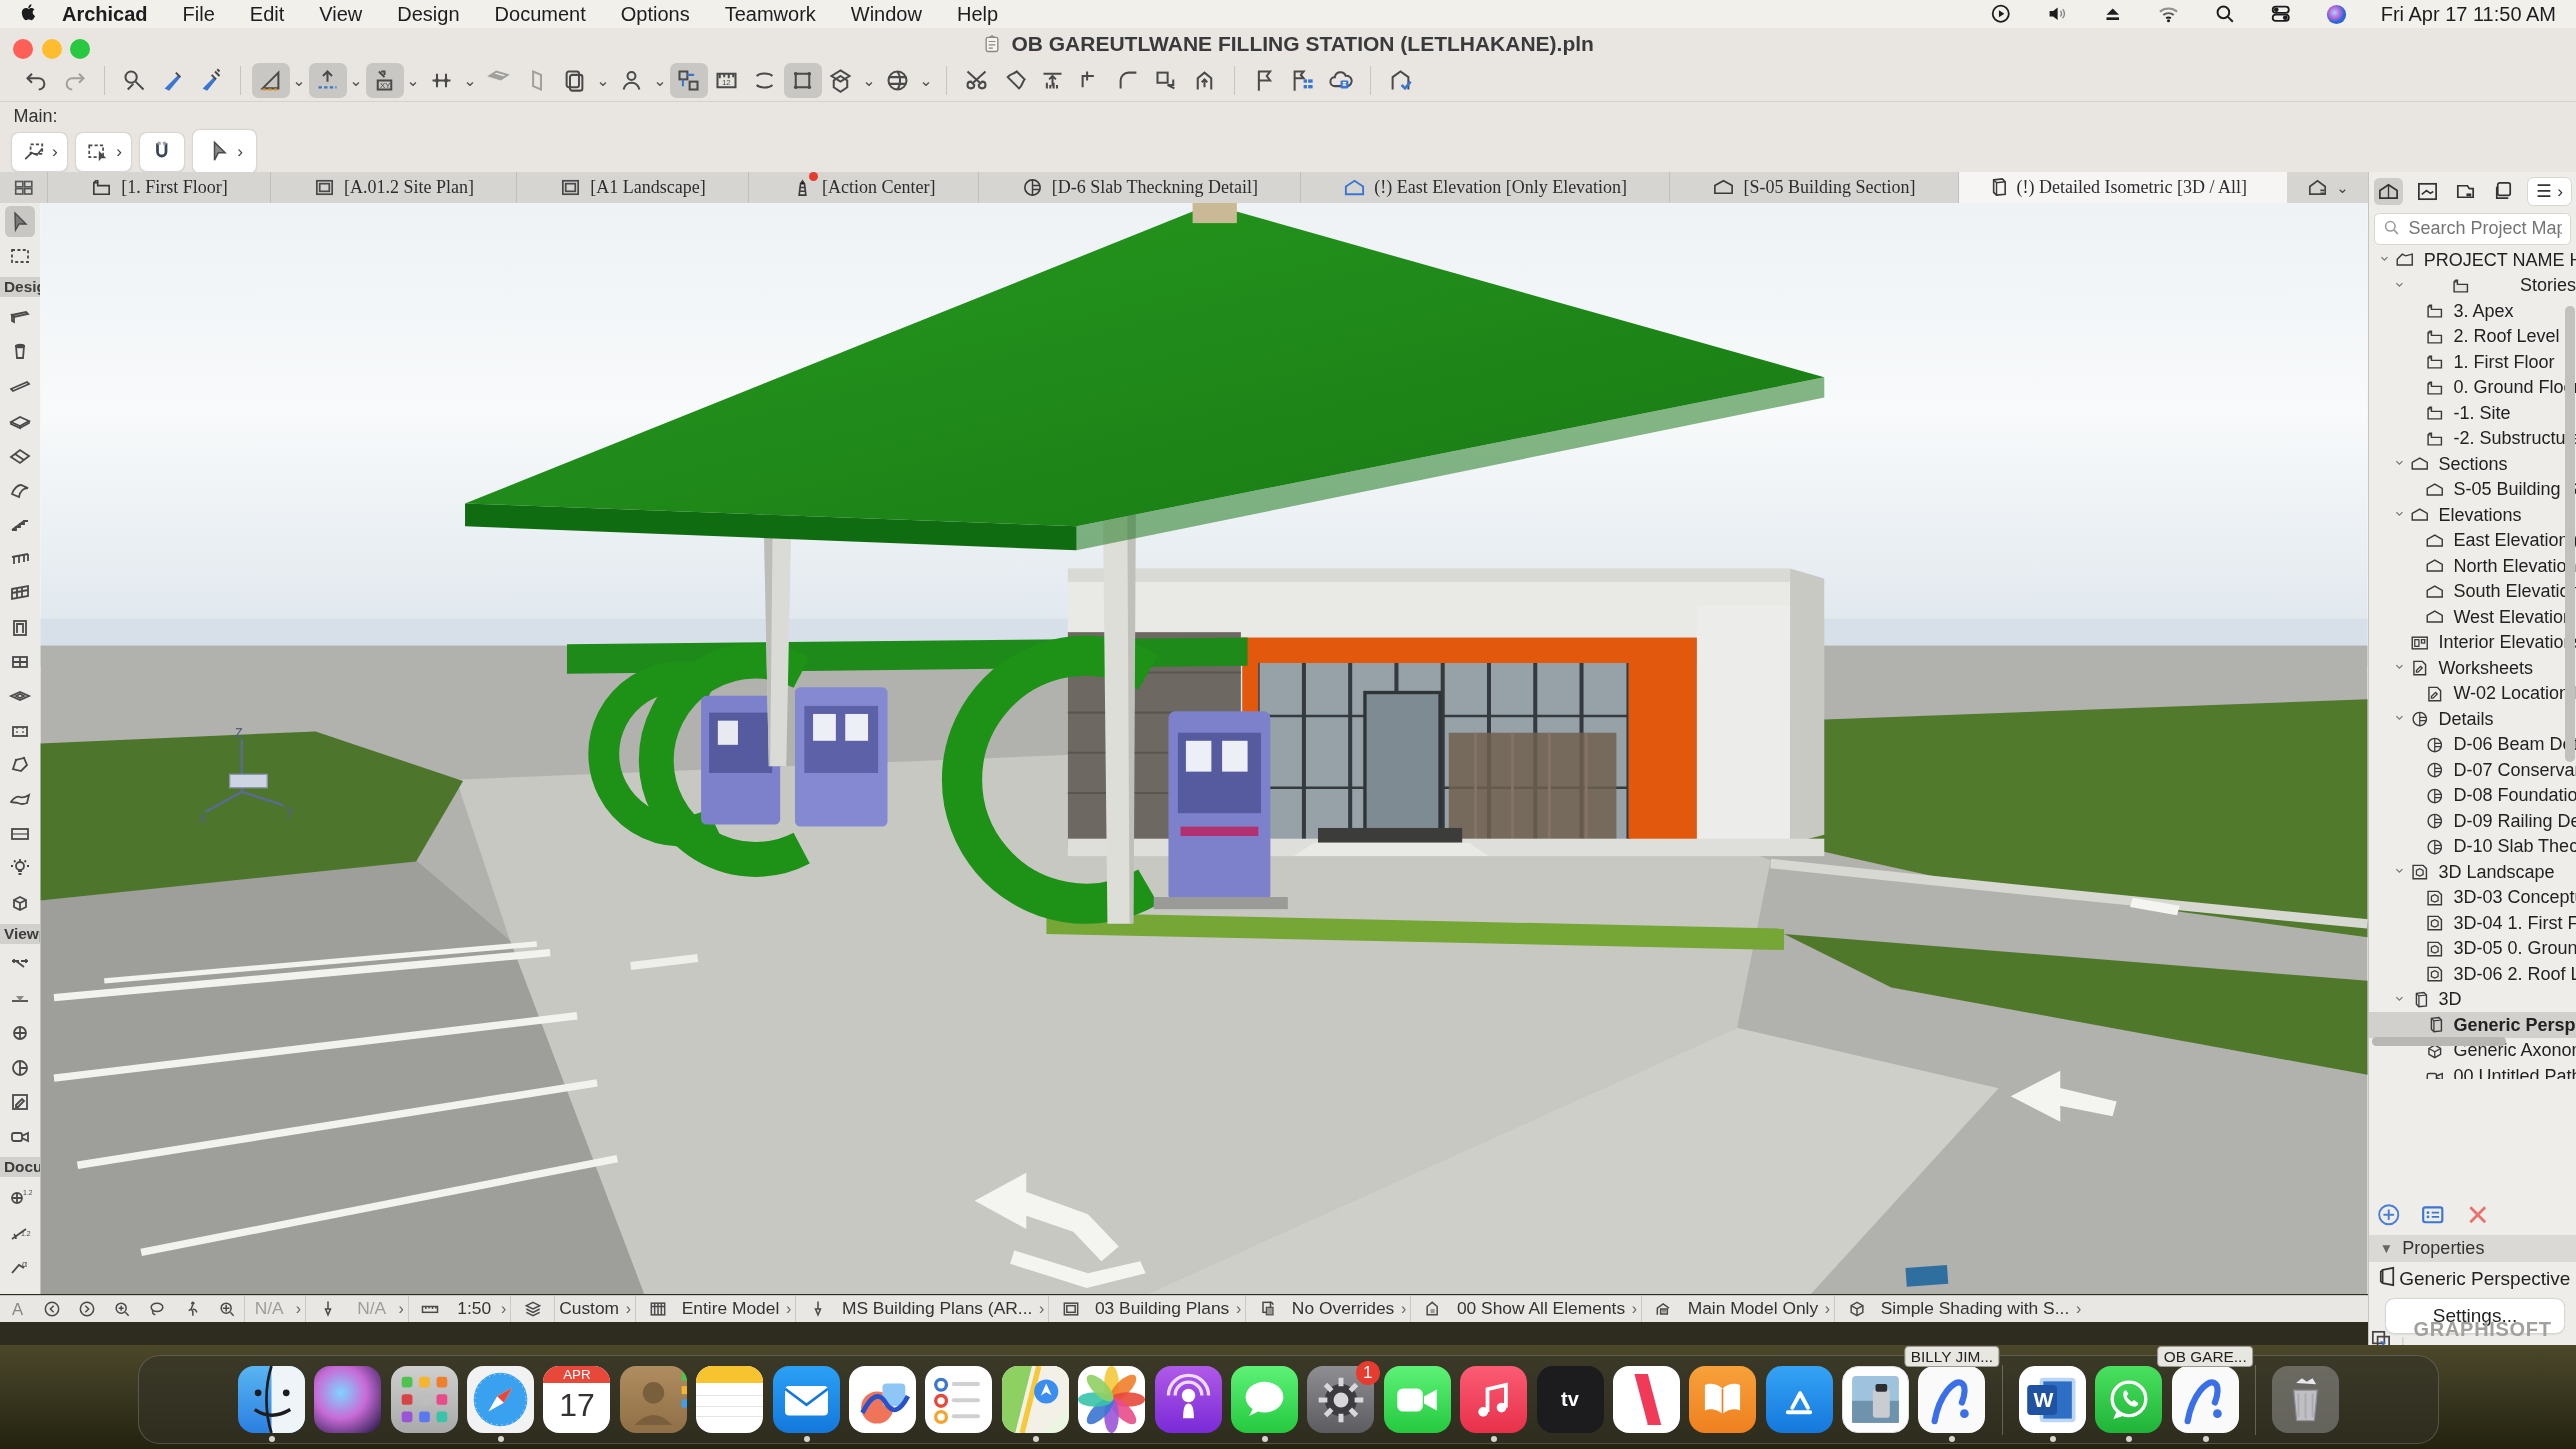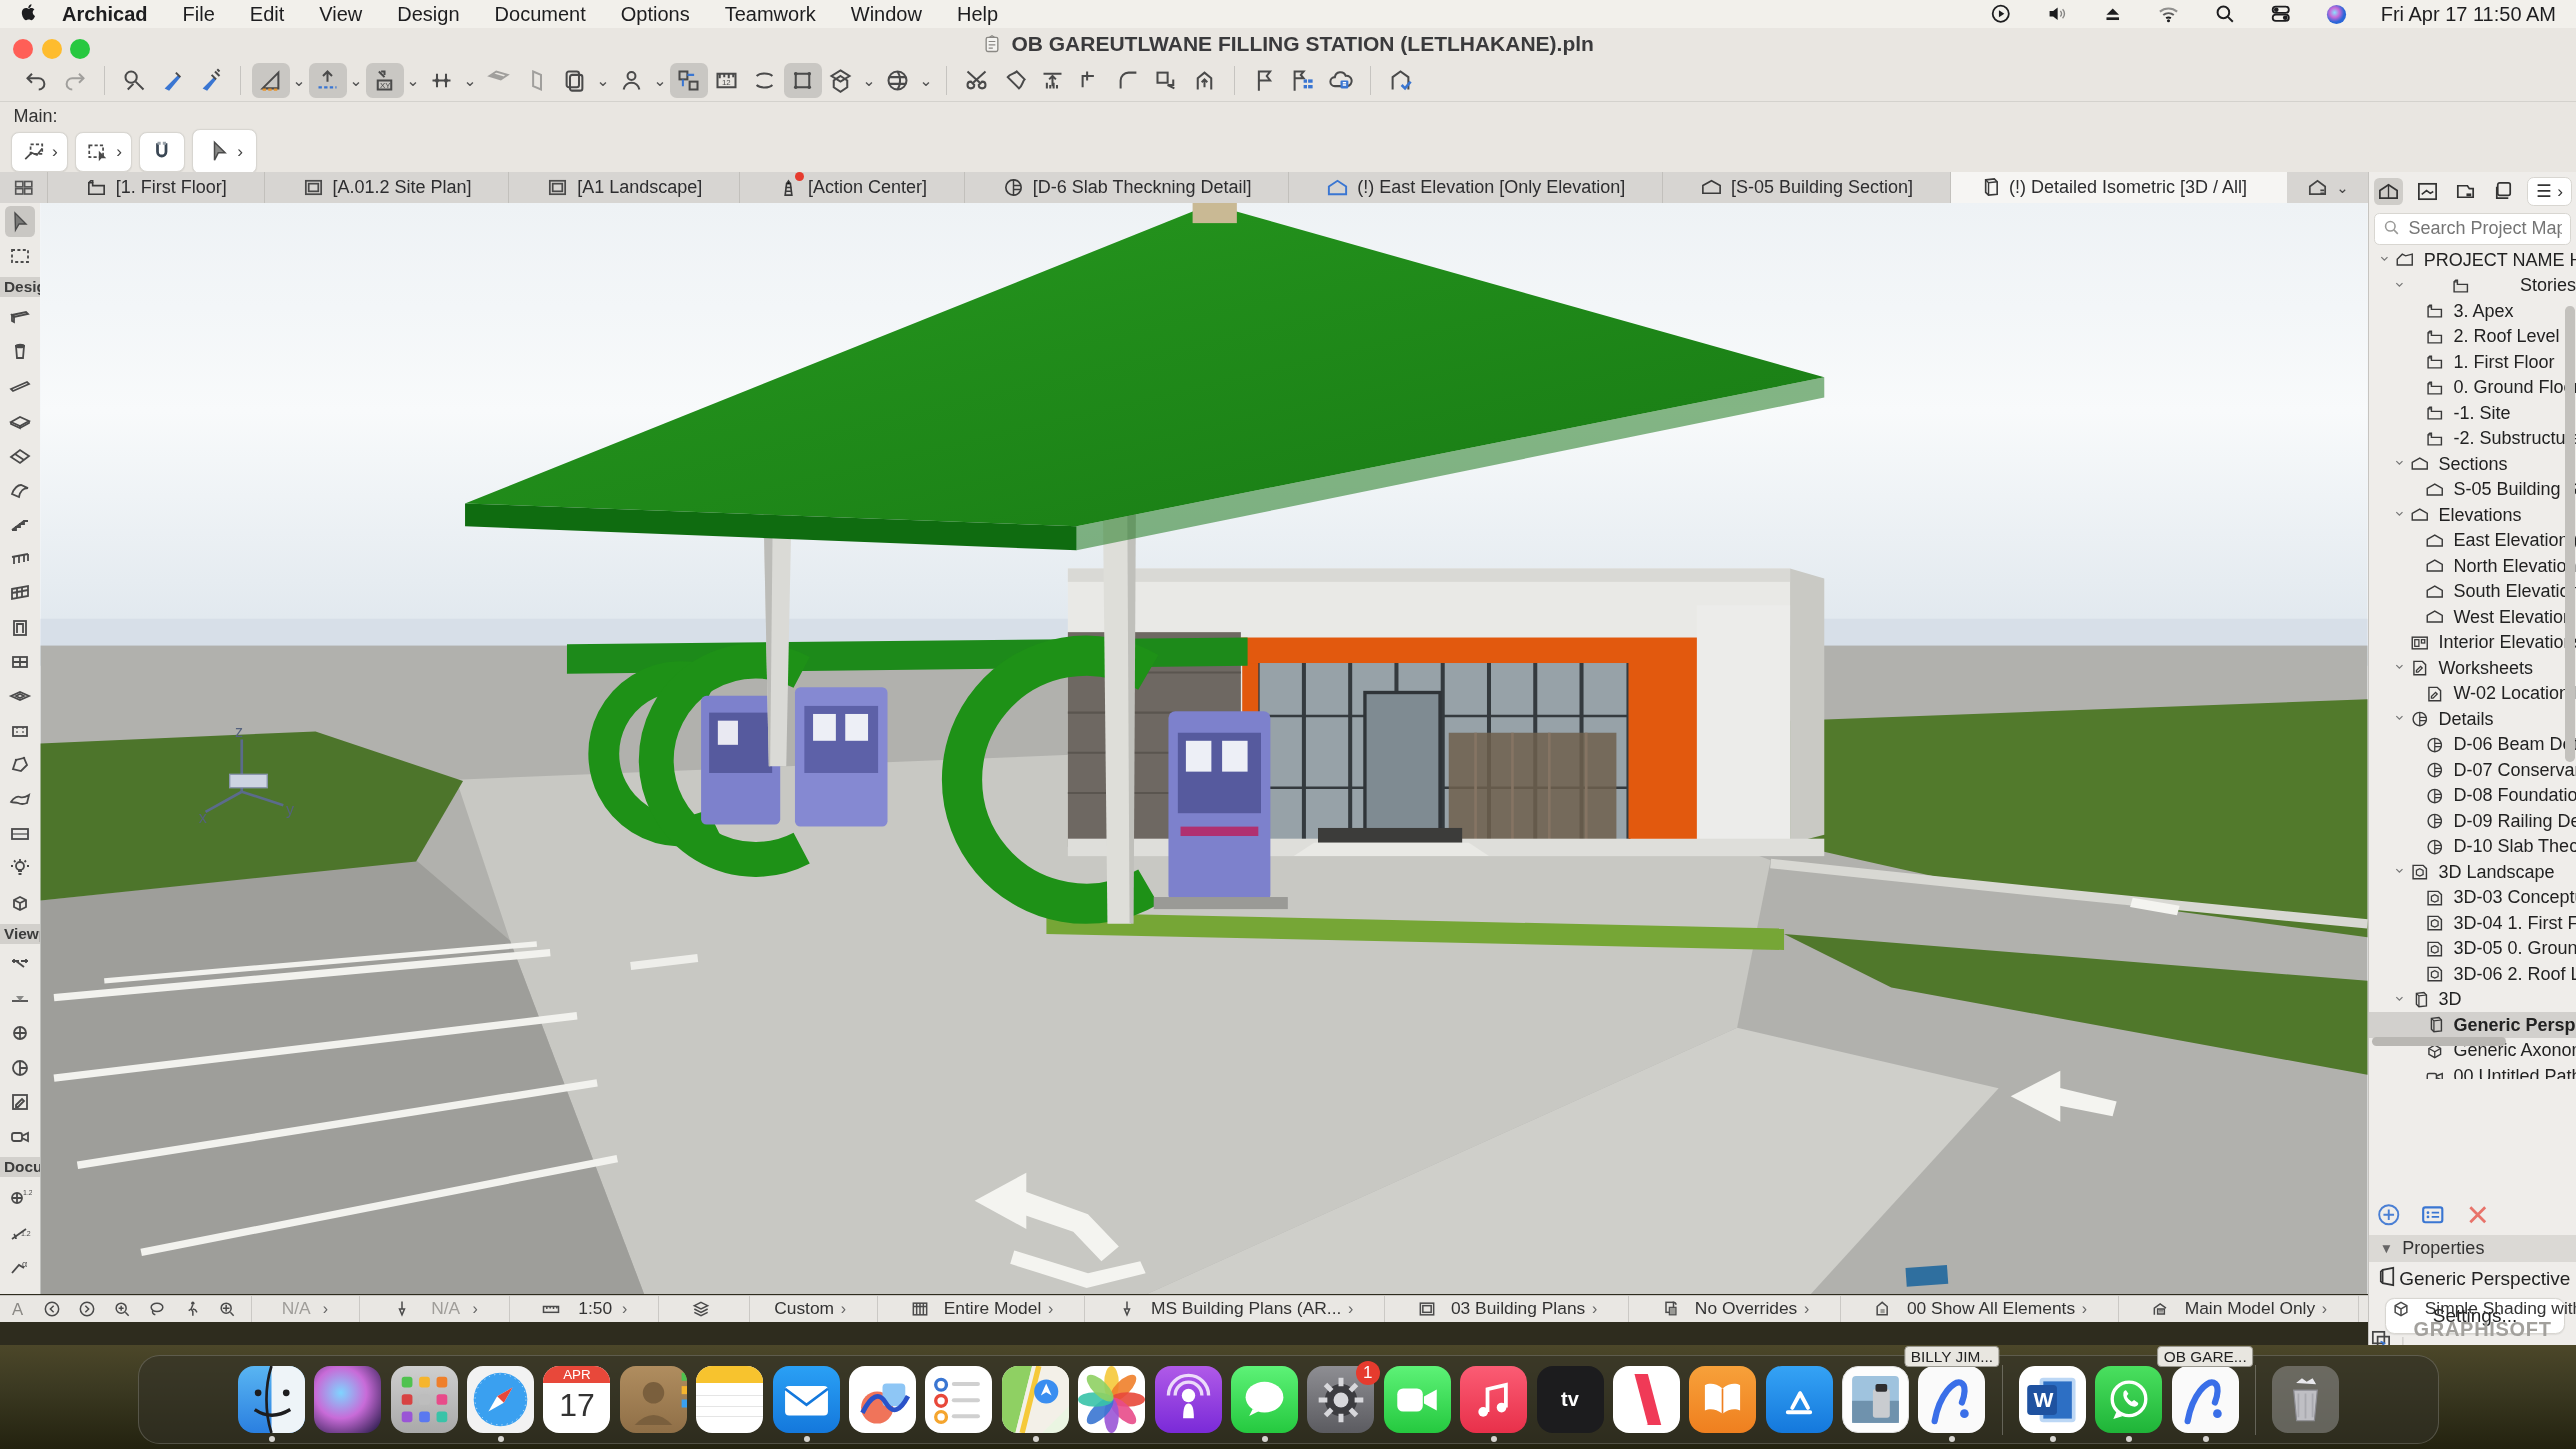--- a/index.html
+++ b/index.html
@@ -39,21 +39,21 @@
   .mainbtn{height:38px;background:#fff;border:0.7px solid #d8d6d1;border-radius:8px;display:flex;
     align-items:center;gap:5.4px;padding:0 9.4px;box-shadow:0 0.7px 1.3px rgba(0,0,0,.08);}
   .mainbtn svg{width:25.5px;height:25.5px;}
   .mainbtn .c{font-size:17.4px;color:#444;}
   .mainbtn.big{height:43px;padding:0 13.4px;}
   
   #tabbar{position:absolute;left:0;top:172px;width:2368px;height:31px;background:#d7d5d2;
     border-bottom:0.7px solid #bdbbb7;display:flex;align-items:stretch;}
   #tab-overview{width:47px;display:flex;align-items:center;justify-content:center;border-right:0.7px solid #c2c0bc;}
   .tab{display:flex;align-items:center;justify-content:center;gap:8px;padding:0 23px;
-    border-right:0.7px solid #c2c0bc;font-size:18px;color:#2d2d2f;white-space:nowrap;overflow:hidden;flex:1 1 auto;}
+    border-right:0.7px solid #c2c0bc;font-size:18px;color:#2d2d2f;white-space:nowrap;overflow:hidden;flex:1 1 auto;font-family:Liberation Serif, serif;}
   .tab .ticon{position:relative;width:23px;height:23px;flex:0 0 auto;}
   .tab .ticon svg{width:23px;height:23px;}
   .tab.active{background:#f6f5f3;border-right:none;flex:0 0 auto;padding:0 40px 0 27px;}
   .tab .alert-dot{position:absolute;right:-4px;top:-4px;width:9.4px;height:9.4px;border-radius:50%;background:#e63b2e;}
   #tab-3dsel{width:81px;display:flex;align-items:center;justify-content:center;gap:6.7px;color:#444;}
   
   #toolbox{position:absolute;left:0;top:203px;width:40px;height:1091px;background:#eceae6;
     border-right:0.7px solid #cfcdc8;overflow:hidden;}
   .tool{width:29.5px;height:31px;margin:3.4px auto;display:flex;align-items:center;justify-content:center;border-radius:5.4px;}
   .tool svg{width:24px;height:24px;}
@@ -97,21 +97,21 @@
     font-size:19px;color:#222;box-shadow:0 0.7px 1.3px rgba(0,0,0,.08);}
   #brand-row{position:absolute;left:0;top:1163px;width:208px;height:11.4px;display:flex;align-items:center;
     justify-content:center;gap:9.4px;}
   #brand-row .gs{font-size:20px;font-weight:bold;color:#a2a09c;letter-spacing:0.7px;}
   #brand-row .gs i{font-style:normal;color:#bdbbb7;font-weight:normal;}
   
   #quickbar{position:absolute;left:0;top:1295px;width:2368px;height:25.5px;background:#e9e7e3;
     border-top:0.7px solid #c9c7c3;display:flex;align-items:center;font-size:17.4px;color:#333;}
   #quickbar .qicn{width:29.5px;height:21.5px;display:flex;align-items:center;justify-content:center;flex:0 0 auto;margin:0 2.7px;}
   #quickbar .qicn svg{width:20px;height:20px;}
-  .qfield{display:flex;align-items:center;gap:6.7px;padding:0 24px;border-left:0.7px solid #cbc9c5;height:25.5px;white-space:nowrap;margin-left:7px;}
+  .qfield{display:flex;align-items:center;gap:6.7px;padding:0 4px;border-left:0.7px solid #cbc9c5;height:25.5px;white-space:nowrap;}
   .qfield .qv{min-width:40px;text-align:center;}
   .qfield .qv.dim{color:#9f9d99;}
   .qfield .qc{color:#666;font-size:16px;}
   
   #hintbar{position:absolute;left:0;top:1320px;width:2368px;height:25px;background:#f4f3f0;
     display:flex;align-items:center;padding-left:9.4px;box-sizing:border-box;font-size:19.5px;color:#1f1f1f;}
   
   #desktop-strip{position:absolute;left:0;top:1345px;width:2576px;height:104px;
     background:linear-gradient(180deg,#4c4729 0%,#3c3a22 40%,#23220f 100%);}
   #dock{position:absolute;left:138px;top:1355px;width:2301px;height:89px;border-radius:21.5px;

